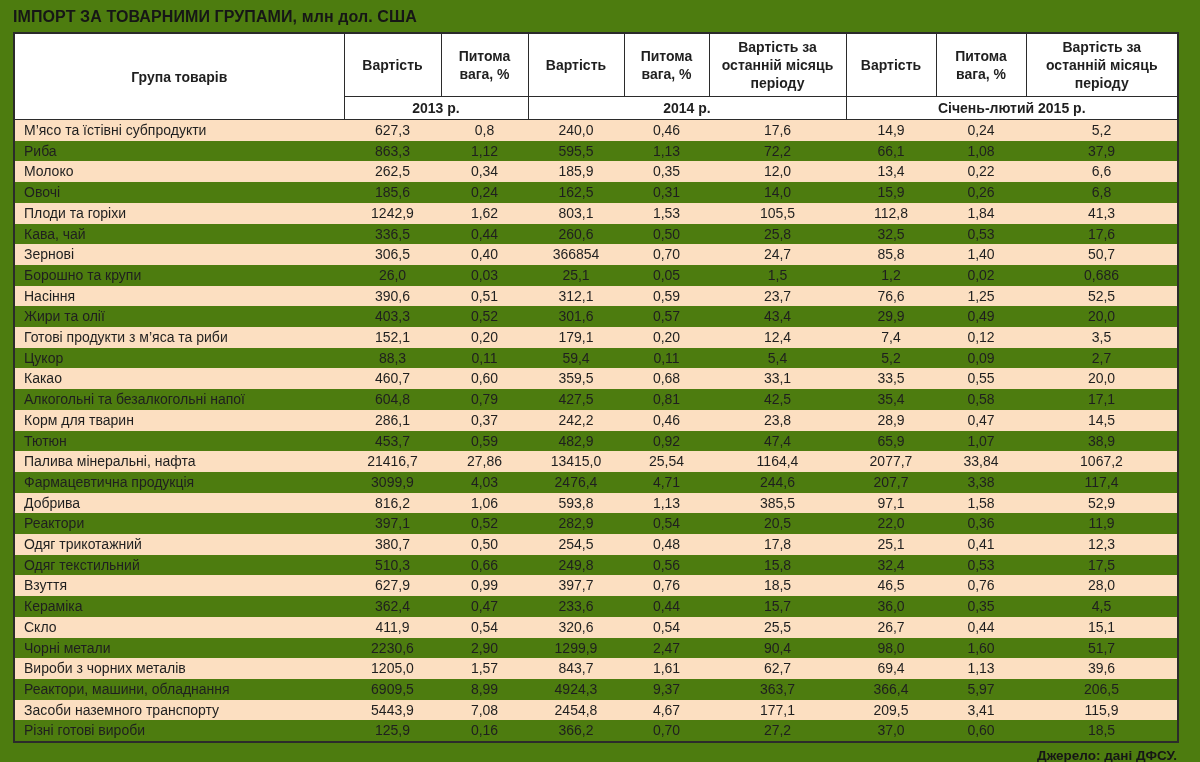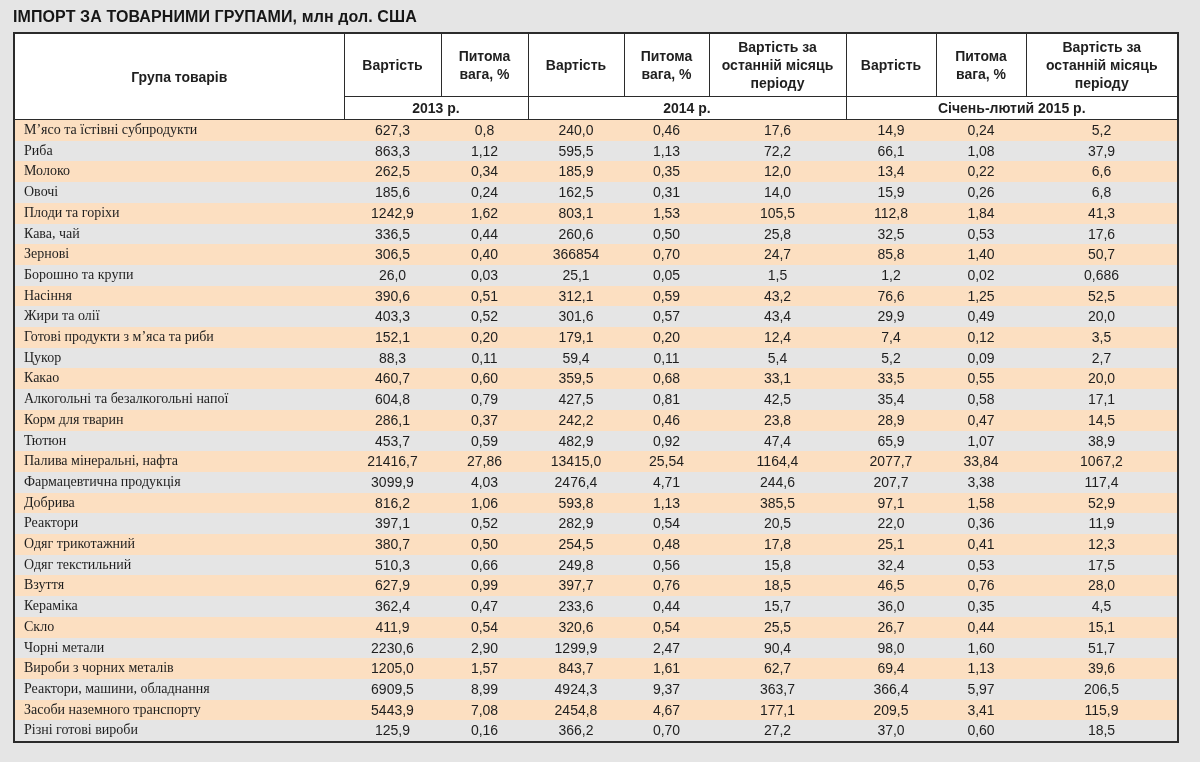--- a/index.html
+++ b/index.html
@@ -6,21 +6,21 @@
     margin: 0;
     padding: 0;
     background: #ffffff;
     font-family: "Liberation Sans", sans-serif;
     color: #1f1f1f;
   }
   .page {
     position: relative;
     width: 1200px;
     height: 762px;
-    background: #e5e5e5;
+    background: #4d7c0f;
     box-sizing: border-box;
     padding: 6px 13px 0 13px;
   }
   .page-title {
     font-size: 16px;
     font-weight: bold;
     letter-spacing: 0.1px;
     color: #161616;
     margin: 2px 0 6px 0;
     white-space: nowrap;
@@ -53,21 +53,20 @@
     font-size: 14px;
     line-height: 20.7px;
     padding: 0 6px;
     text-align: center;
     white-space: nowrap;
     overflow: hidden;
   }
   table.import-table tbody td:first-child {
     text-align: left;
     padding-left: 9px;
-    font-family: Liberation Serif, serif;
   }
   table.import-table tbody tr:nth-child(odd) {
     background: var(--stripe-color, #fcdfc1);
   }
   .source-note {
     width: 1164px;
     text-align: right;
     font-size: 13.5px;
     font-weight: bold;
     margin-top: 5px;
@@ -198,21 +197,21 @@
           <td>1,2</td>
           <td>0,02</td>
           <td>0,686</td>
         </tr>
         <tr>
           <td>Насіння</td>
           <td>390,6</td>
           <td>0,51</td>
           <td>312,1</td>
           <td>0,59</td>
-          <td>43,2</td>
+          <td>23,7</td>
           <td>76,6</td>
           <td>1,25</td>
           <td>52,5</td>
         </tr>
         <tr>
           <td>Жири та олії</td>
           <td>403,3</td>
           <td>0,52</td>
           <td>301,6</td>
           <td>0,57</td>
@@ -437,13 +436,14 @@
           <td>366,2</td>
           <td>0,70</td>
           <td>27,2</td>
           <td>37,0</td>
           <td>0,60</td>
           <td>18,5</td>
         </tr>
       </tbody>
   </table>
 
+  <div class="source-note">Джерело: дані ДФСУ.</div>
 </div>
 
 </body></html>

